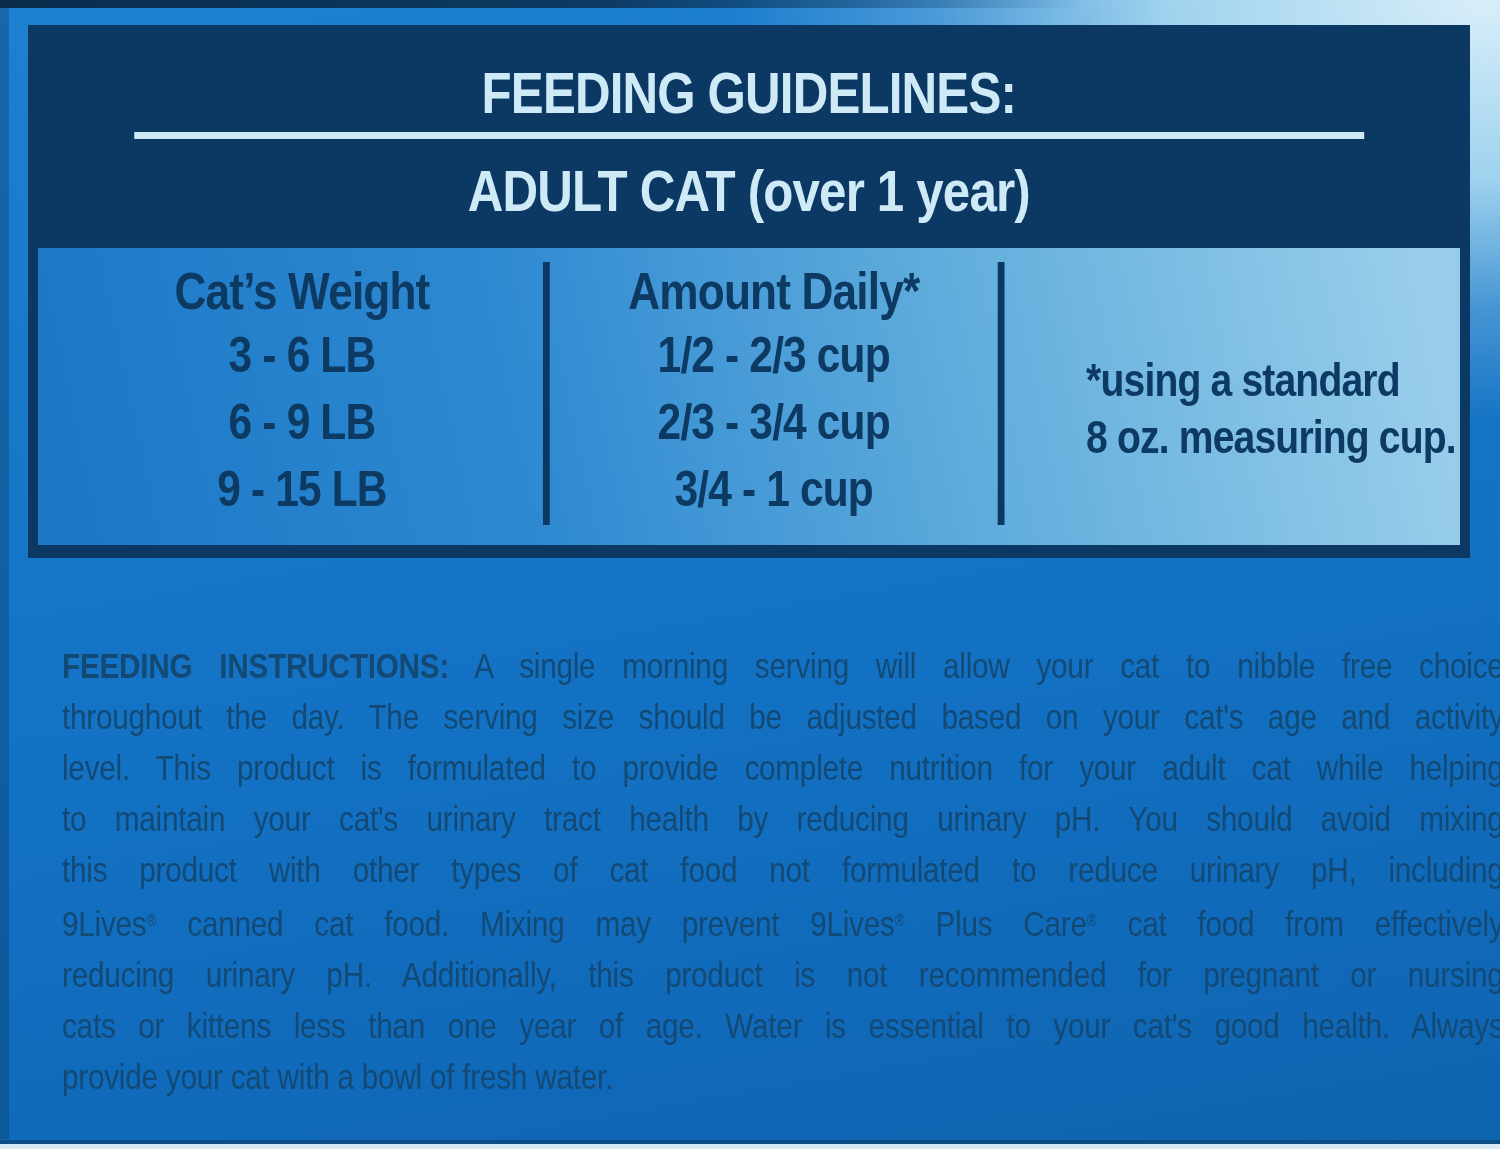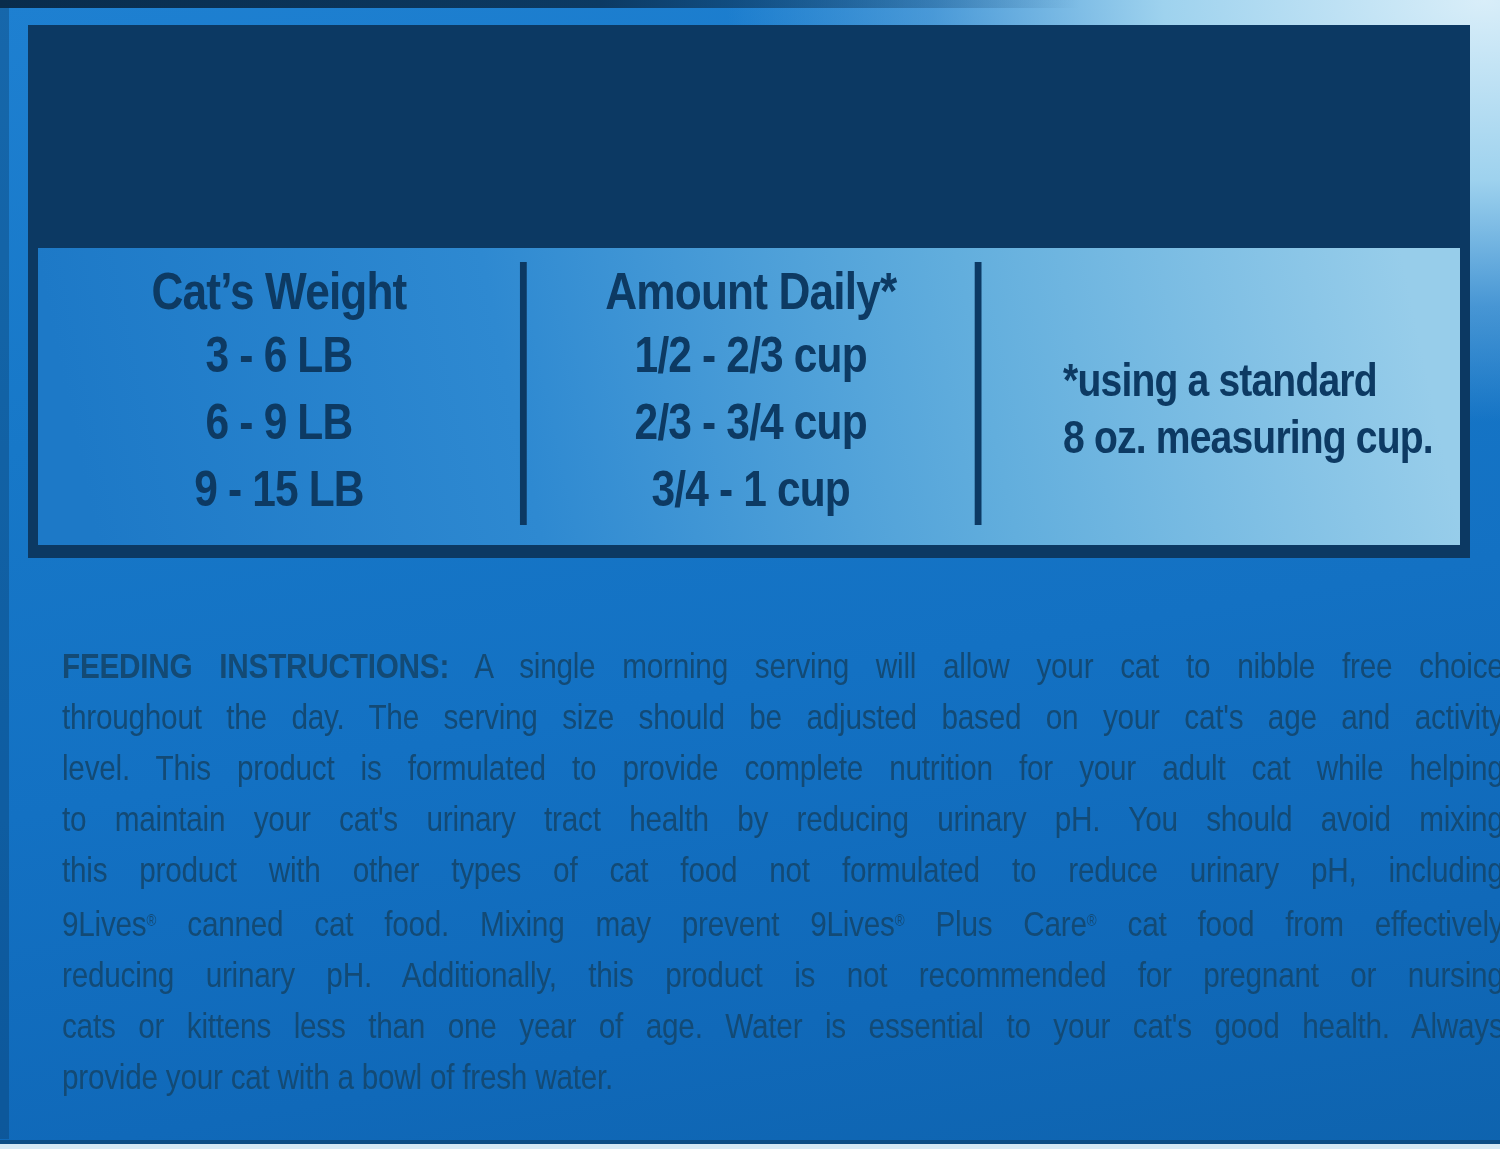--- a/index.html
+++ b/index.html
@@ -32,21 +32,21 @@
   .card{position:absolute;left:28px;top:25px;width:1442px;height:533px;background:var(--panel-navy,#0c3963);}
   .card-header{position:relative;height:223px;overflow:hidden;}
   .head-cond{width:1696px;}
   .title{margin-top:40px;text-align:center;font-weight:bold;font-size:58px;line-height:56px;
     letter-spacing:-1px;color:var(--pale-blue,#cfeaf7);}
   .rule{width:1447px;height:7px;margin:11px auto 0 auto;background:var(--pale-blue,#cfeaf7);}
   .subtitle{margin-top:24px;text-align:center;font-weight:bold;font-size:58px;line-height:56px;
     letter-spacing:-1px;color:var(--pale-blue,#cfeaf7);}
 
   .table-interior{position:absolute;left:10px;right:10px;top:223px;bottom:13px;overflow:hidden;
-    background:linear-gradient(78deg,#1d79c7 4%,#2e89d1 34%,#62aedd 66%,#97cdea 96%);}
+    background:linear-gradient(78deg,#1d79c7 4%,#2e89d1 34%,#62aedd 66%,#97cdea 96%);padding-left:23px;}
   .table-cond{width:1672px;height:100%;display:flex;}
   .col{color:var(--table-text,#0d3a63);font-weight:bold;}
   .col-weight{width:567px;text-align:center;padding-top:12px;}
   .col-amount{width:527px;text-align:center;padding-top:12px;}
   .col-note{width:562px;padding:104px 0 0 96px;}
   .vdivider{width:8px;margin:14px 0 20px 0;background:var(--panel-navy,#0c3963);}
   .th{font-size:52px;line-height:62px;letter-spacing:-1px;}
   .td{font-size:50px;line-height:67px;letter-spacing:-1px;}
   .td:first-of-type{margin-top:6px;}
   .note-line{font-size:46px;line-height:57px;letter-spacing:-1px;white-space:nowrap;}
@@ -59,20 +59,27 @@
   .bold{font-weight:bold;}
   sup{font-size:0.45em;vertical-align:0.62em;letter-spacing:0;}
 </style>
 </head>
 <body>
 
 <div class="edge-top"></div>
 <div class="edge-left"></div>
 
 <div class="card">
+  <div class="card-header">
+    <div class="cond head-cond">
+      <div class="title">FEEDING GUIDELINES:</div>
+      <div class="rule"></div>
+      <div class="subtitle">ADULT CAT (over 1 year)</div>
+    </div>
+  </div>
 
   <div class="table-interior">
     <div class="cond table-cond">
       <div class="col col-weight">
         <div class="th">Cat’s Weight</div>
         <div class="td">3 - 6 LB</div>
         <div class="td">6 - 9 LB</div>
         <div class="td">9 - 15 LB</div>
       </div>
       <div class="vdivider"></div>

